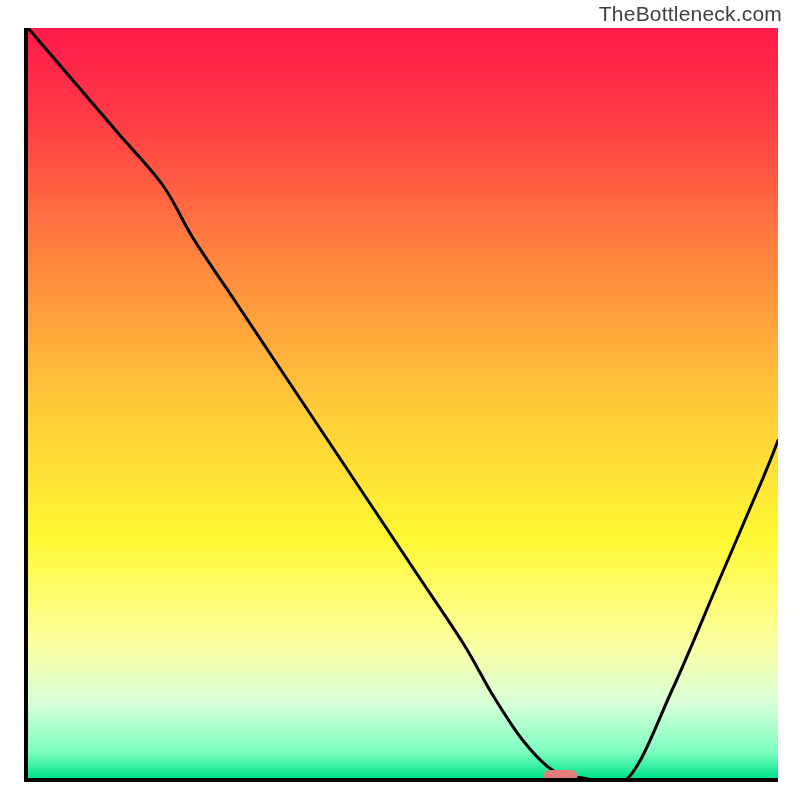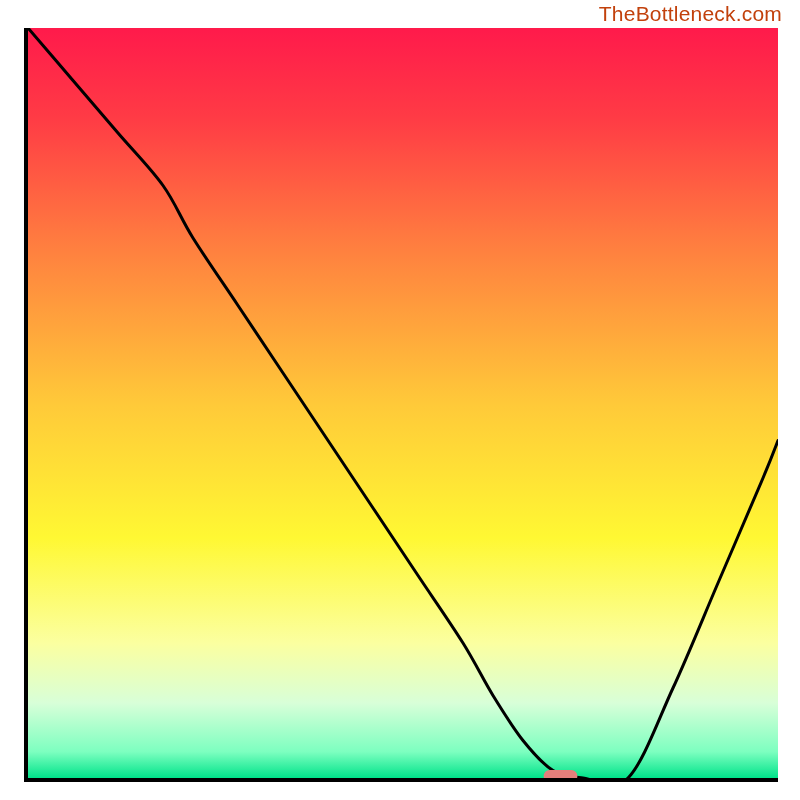--- a/index.html
+++ b/index.html
@@ -9,21 +9,21 @@
     height: 800px;
     background: #fff;
     font-family: Arial, Helvetica, sans-serif;
     position: relative;
   }
   .watermark {
     position: absolute;
     top: 2px;
     right: 18px;
     font-size: 21px;
-    color: #c2410c;
+    color: #404040;
     font-weight: 400;
     letter-spacing: 0.2px;
   }
   .plot-frame {
     position: absolute;
     left: 24px;
     top: 28px;
     width: 754px;
     height: 754px;
     border-left: 4px solid #000;

